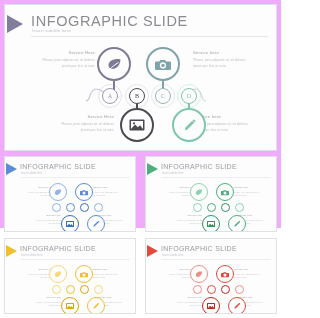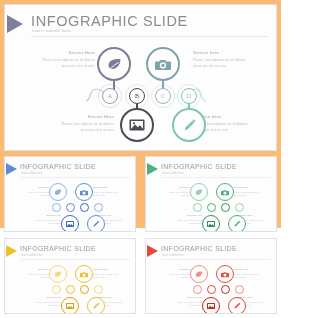--- a/index.html
+++ b/index.html
@@ -2,21 +2,21 @@
 <html><head>
 <meta charset="utf-8">
 <style>
   * { box-sizing: border-box; margin: 0; padding: 0; }
   html, body {
     width: 281px; height: 318px;
     background: #ffffff;
     font-family: "Liberation Sans", sans-serif;
     overflow: hidden;
   }
-  #root { position: relative; width: 281px; height: 228px; background: #fdba74; }
+  #root { position: relative; width: 281px; height: 228px; background: #f0abfc; }
 
   
   .hero {
     position: absolute; left: 4px; top: 4px;
     width: 273px; height: 147px;
     background: #fdfdfd;
     border: 1px solid #dcdfe3;
     overflow: hidden;
   }
   .hero-inner { position: absolute; inset: 0; background: #fdfdfd; }

